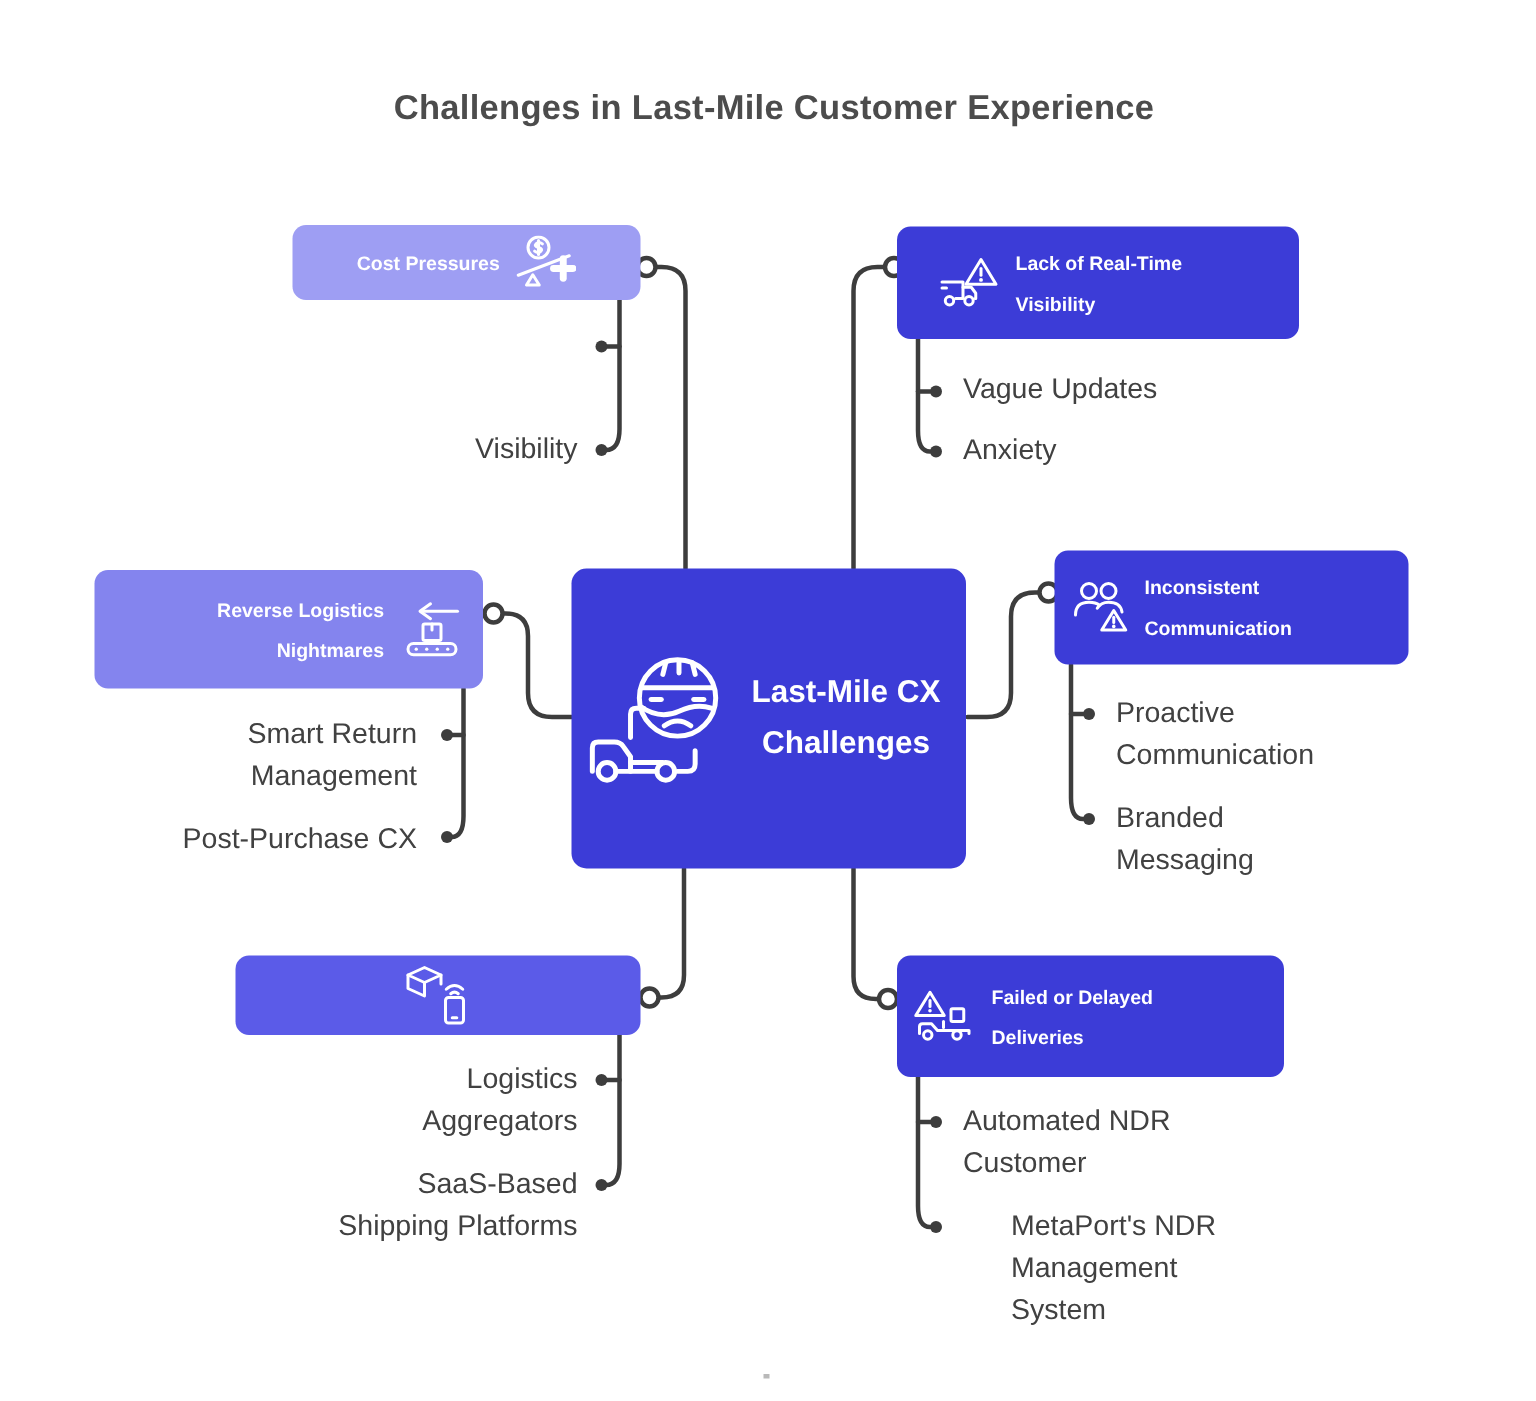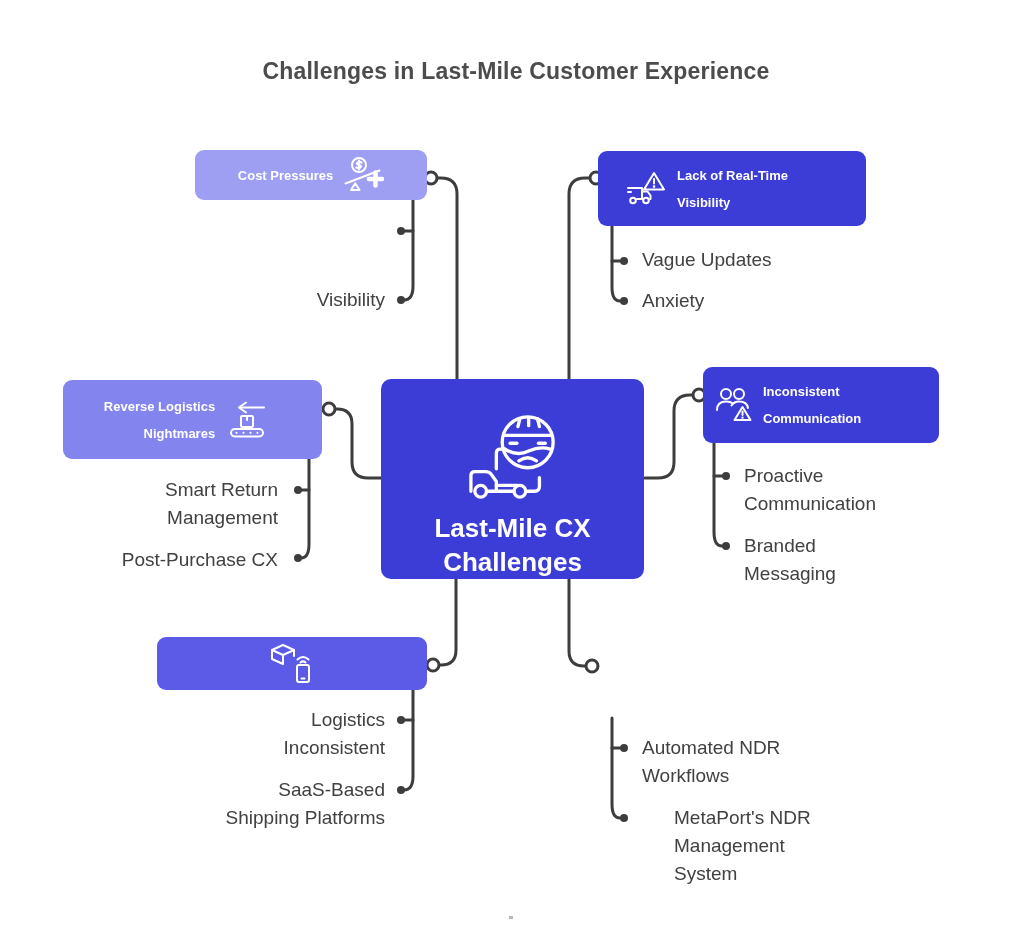--- a/index.html
+++ b/index.html
@@ -22,28 +22,28 @@
   .connector-layer circle.socket{fill:#fff;stroke:var(--connector);stroke-width:3;}
   .connector-layer circle.dot{fill:var(--connector);stroke:none;}
   .node{
     position:absolute;display:flex;align-items:center;border-radius:9px;
     color:var(--node-text);font-weight:bold;font-size:13px;line-height:27px;
   }
   .pre{white-space:pre-line;}
   .node svg{flex:0 0 auto;display:block;}
   .node-cost{left:195px;top:150px;width:232px;height:50px;background:var(--node-cost);justify-content:center;gap:9px;}
   .node-lack{left:598px;top:151px;width:268px;height:75px;background:var(--node-dark);padding-left:28px;gap:11px;}
-  .node-reverse{left:63px;top:380px;width:259px;height:79px;background:var(--node-reverse);justify-content:center;padding-right:13px;gap:9px;text-align:right;}
+  .node-reverse{left:63px;top:380px;width:259px;height:79px;background:var(--node-reverse);justify-content:flex-end;padding-right:13px;gap:9px;text-align:right;}
   .node-inconsistent{left:703px;top:367px;width:236px;height:76px;background:var(--node-dark);padding-left:12px;gap:10px;}
   .node-threepl{left:157px;top:637px;width:270px;height:53px;background:var(--node-threepl);justify-content:center;gap:9px;}
   .node-failed{left:598px;top:637px;width:258px;height:81px;background:var(--node-dark);padding-left:11px;gap:10px;}
   .node-central{
     left:381px;top:379px;width:263px;height:200px;background:var(--node-dark);border-radius:10px;
-    flex-direction:column;justify-content:flex-end;gap:8px;text-align:center;
-    font-size:26px;line-height:34px;
+    flex-direction:row;justify-content:flex-start;gap:8px;text-align:center;
+    font-size:21px;line-height:34px;
   }
   .sub{
     position:absolute;font-size:19px;line-height:28px;color:var(--item-text);
     white-space:pre-line;
   }
   .sub.r{text-align:right;}
   .sub-c1a{left:139px;top:217px;width:246px;}
   .sub-c1b{left:139px;top:286px;width:246px;}
   .sub-c2a{left:642px;top:246px;}
   .sub-c2b{left:642px;top:287px;}
@@ -212,24 +212,38 @@
       <path d="M13 2 L24 7 L13 12 L2 7 Z"></path>
       <path d="M2 7 V16 L13 21 V12"></path>
       <path d="M24 7 V13"></path>
       <path d="M27.5 16.5 Q33 11.5 38.5 16.5"></path>
       <path d="M30.5 19.5 Q33 17.3 35.5 19.5"></path>
       <rect x="27" y="22" width="12" height="17" rx="2"></rect>
       <path d="M31.5 35.5 H34.5"></path>
     </svg>
   </div>
   <div class="sub r sub-c5a">Logistics
-Inconsistent</div>
+Aggregators</div>
   <div class="sub r sub-c5b">SaaS-Based
 Shipping Platforms</div>
 
+  <div class="node node-failed">
+    <svg class="icon" width="42" height="38" viewBox="0 0 42 38">
+      <path d="M11 2.5 L20.5 18 H1.5 Z"></path>
+      <path d="M11 8 V12"></path>
+        <circle class="f" cx="11" cy="14.8" r="1.2"></circle>
+      <rect x="25" y="13.5" width="8.5" height="8.5" rx="1"></rect>
+      <path d="M4 30 V25.5 Q4 23.5 6 23.5 H12 L16 28 H37 V30"></path>
+      <circle cx="9.5" cy="31" r="2.8"></circle>
+        <circle cx="29" cy="31" r="2.8"></circle>
+      <path d="M20 22 V26"></path>
+    </svg>
+    <div class="pre">Failed or Delayed
+Deliveries</div>
+  </div>
   <div class="sub sub-c6a">Automated NDR
-Workflows</div>
+Customer</div>
   <div class="sub sub-c6b">MetaPort's NDR
 Management
 System</div>
 
   <div class="artifact-dot"></div>
 </div>
 
 </body></html>

